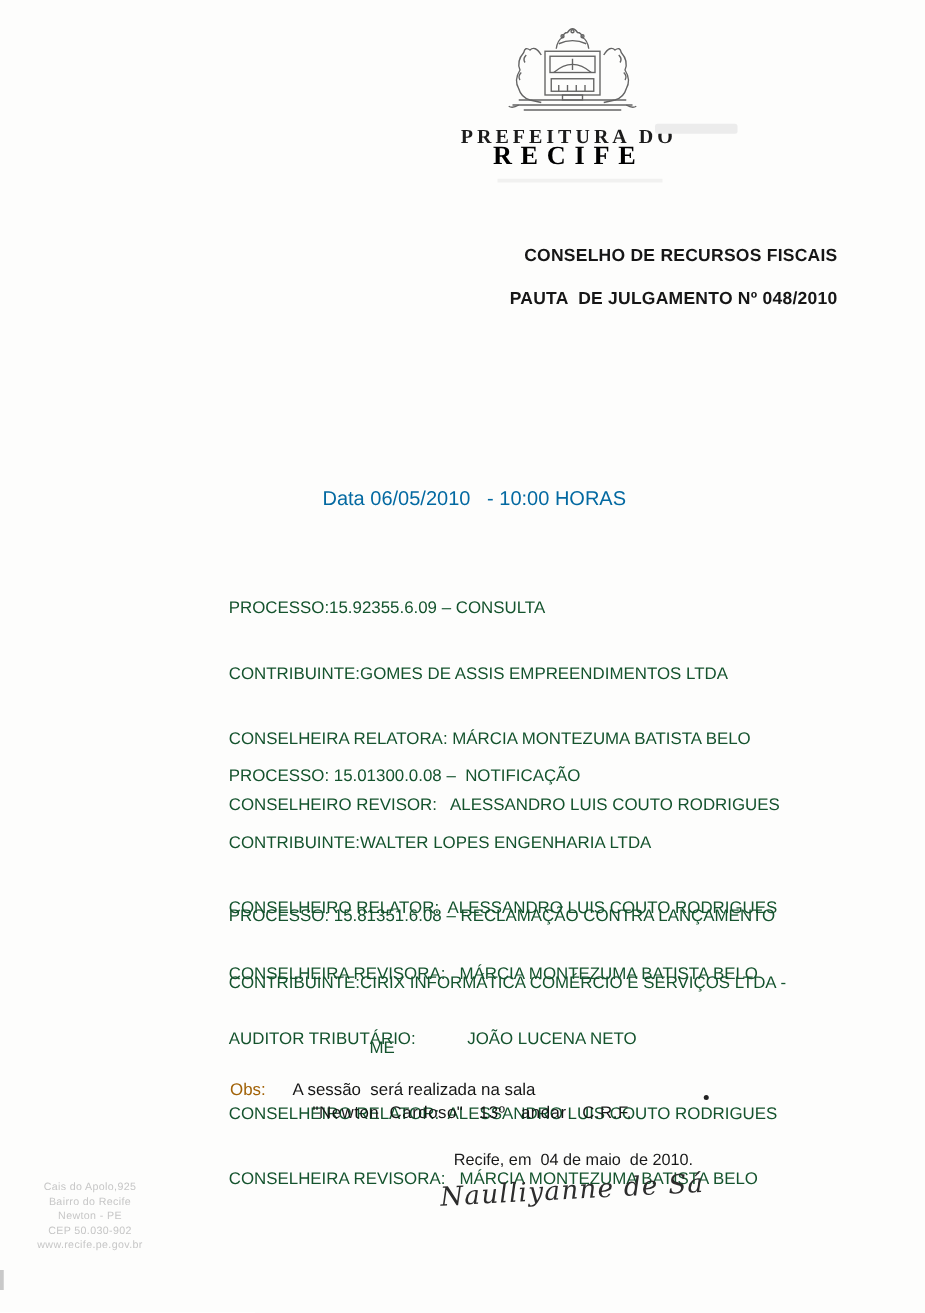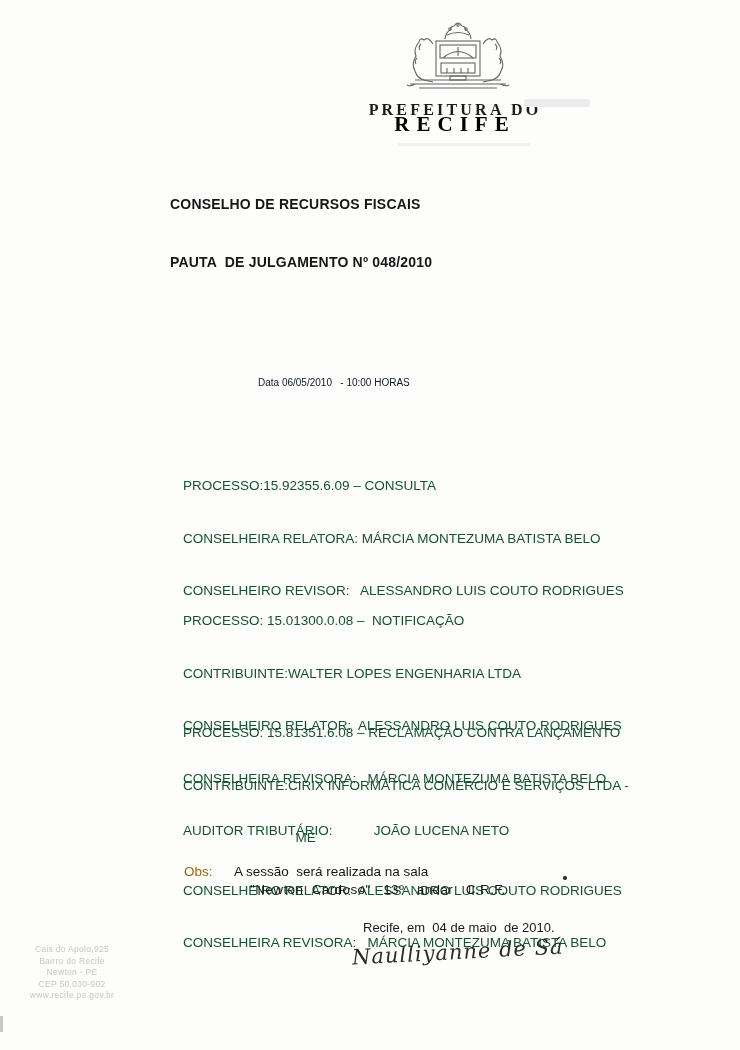--- a/index.html
+++ b/index.html
@@ -19,30 +19,30 @@
     position:absolute;left:340px;top:112px;width:230px;text-align:center;
     font-family:"Liberation Serif", serif;font-weight:bold;font-size:21px;
     letter-spacing:7px;color:#000000;
   }
   .smudge{position:absolute;left:524px;top:99px;width:66px;height:8px;background:#ececec;border-radius:2px;}
   .smudge2{position:absolute;left:398px;top:143px;width:132px;height:3px;background:#f1f1f0;}
   .edge-mark{position:absolute;left:0;top:1016px;width:3px;height:16px;background:#c9c9c9;}
 
   
   .doc-title{
-    position:absolute;left:170px;width:500px;text-align:left;
+    position:absolute;left:170px;width:500px;text-align:right;
     font-weight:bold;font-size:14px;color:#161616;letter-spacing:.2px;white-space:pre-wrap;
   }
-  .t1{top:196px;} .t2{top:230px;margin-top:24px;}
+  .t1{top:196px;} .t2{top:230px;}
 
   
   .intro{position:absolute;left:183px;top:304px;width:510px;font-size:13.5px;line-height:21px;color:#1a1a1a;white-space:pre-wrap;}
 
   
-  .session-date{position:absolute;left:258px;top:377px;font-size:10px;color:#0f172a;white-space:pre-wrap;}
+  .session-date{position:absolute;left:258px;top:391px;font-size:16px;color:#0369a1;white-space:pre-wrap;}
 
   
   .proc{position:absolute;left:183px;width:520px;font-size:13.5px;line-height:17.5px;color:#14532d;white-space:pre-wrap;}
   .p1{top:442px;} .p2{top:577px;} .p3{top:689px;}
   .proc div{white-space:pre-wrap;}
 
   
   .obs-label{position:absolute;left:184px;top:864px;font-size:13.5px;color:#a16207;}
   .obs-line1{position:absolute;left:234px;top:864px;font-size:13.5px;color:#161616;white-space:pre-wrap;}
   .obs-line2{position:absolute;left:250px;top:882px;font-size:13.5px;color:#161616;white-space:pre-wrap;letter-spacing:.4px;}
@@ -103,20 +103,21 @@
   <div class="edge-mark"></div>
 
   <div class="doc-title t1">CONSELHO DE RECURSOS FISCAIS</div>
   <div class="doc-title t2">PAUTA  DE JULGAMENTO Nº 048/2010</div>
 
 
   <div class="session-date">Data 06/05/2010   - 10:00 HORAS</div>
 
   <div class="proc p1">
     <div>PROCESSO:15.92355.6.09 – CONSULTA</div>
+    <div>CONTRIBUINTE:GOMES DE ASSIS EMPREENDIMENTOS LTDA</div>
     <div>CONSELHEIRA RELATORA: MÁRCIA MONTEZUMA BATISTA BELO</div>
     <div>CONSELHEIRO REVISOR:   ALESSANDRO LUIS COUTO RODRIGUES</div>
   </div>
 
   <div class="proc p2">
     <div>PROCESSO: 15.01300.0.08 –  NOTIFICAÇÃO</div>
     <div>CONTRIBUINTE:WALTER LOPES ENGENHARIA LTDA</div>
     <div>CONSELHEIRO RELATOR:  ALESSANDRO LUIS COUTO RODRIGUES</div>
     <div>CONSELHEIRA REVISORA:   MÁRCIA MONTEZUMA BATISTA BELO</div>
     <div>AUDITOR TRIBUTÁRIO:           JOÃO LUCENA NETO</div>

